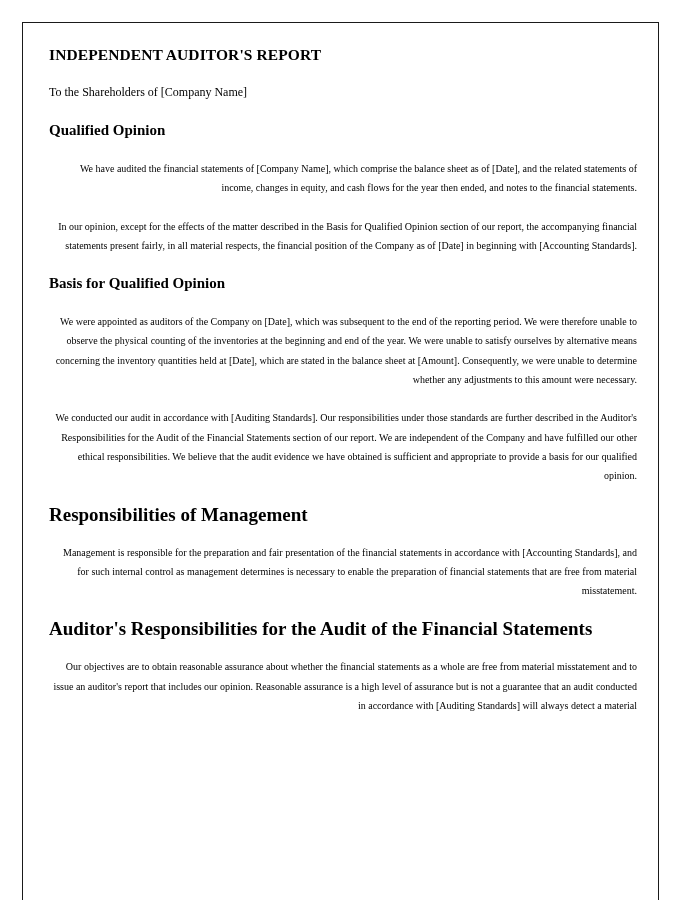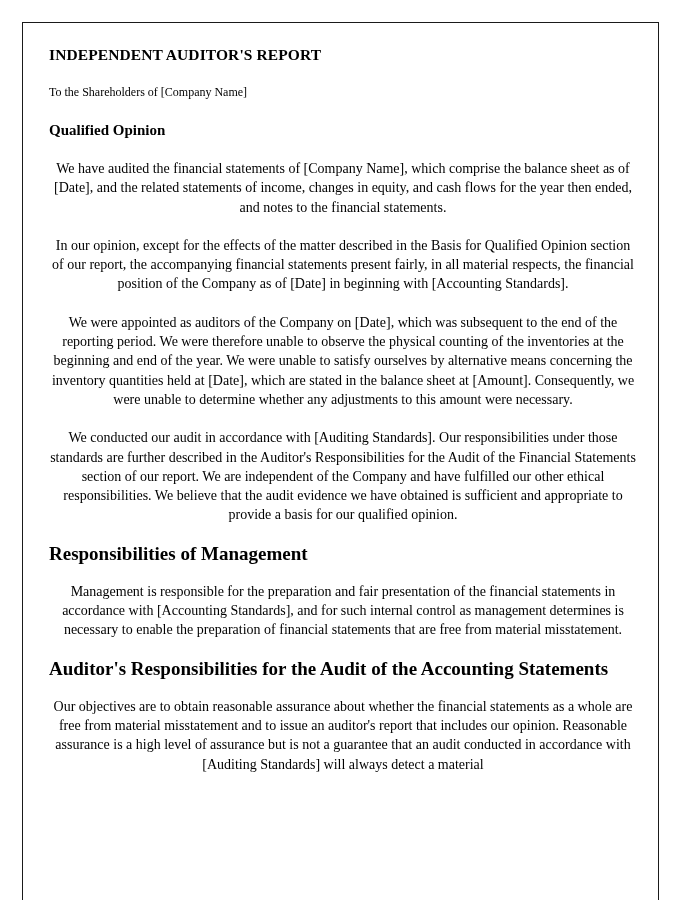--- a/index.html
+++ b/index.html
@@ -58,46 +58,47 @@
   .section-heading.size-lg {
     font-size: 15px;
     line-height: 19px;
   }
   .section-heading.size-sm {
     font-size: 19px;
     line-height: 19px;
   }
 
   .body-para {
-    font-size: 14px;
+    font-size: 10px;
     line-height: 19.3px;
-    text-align: center;
+    text-align: right;
     margin: 0 0 19px 0;
   }
   .body-para:last-child {
     margin-bottom: 0;
   }
 </style>
 </head>
 <body>
 
 <div class="page-sheet">
   <div class="page-body">
 
     <h1 class="doc-title">INDEPENDENT AUDITOR'S REPORT</h1>
 
     <p class="addressee">To the Shareholders of [Company Name]</p>
 
     <h2 class="section-heading size-lg">Qualified Opinion</h2>
     <p class="body-para">We have audited the financial statements of [Company Name], which comprise the balance sheet as of [Date], and the related statements of income, changes in equity, and cash flows for the year then ended, and notes to the financial statements.</p>
     <p class="body-para">In our opinion, except for the effects of the matter described in the Basis for Qualified Opinion section of our report, the accompanying financial statements present fairly, in all material respects, the financial position of the Company as of [Date] in beginning with [Accounting Standards].</p>
 
+    <h2 class="section-heading size-lg">Basis for Qualified Opinion</h2>
     <p class="body-para">We were appointed as auditors of the Company on [Date], which was subsequent to the end of the reporting period. We were therefore unable to observe the physical counting of the inventories at the beginning and end of the year. We were unable to satisfy ourselves by alternative means concerning the inventory quantities held at [Date], which are stated in the balance sheet at [Amount]. Consequently, we were unable to determine whether any adjustments to this amount were necessary.</p>
     <p class="body-para">We conducted our audit in accordance with [Auditing Standards]. Our responsibilities under those standards are further described in the Auditor's Responsibilities for the Audit of the Financial Statements section of our report. We are independent of the Company and have fulfilled our other ethical responsibilities. We believe that the audit evidence we have obtained is sufficient and appropriate to provide a basis for our qualified opinion.</p>
 
     <h2 class="section-heading size-sm">Responsibilities of Management</h2>
     <p class="body-para">Management is responsible for the preparation and fair presentation of the financial statements in accordance with [Accounting Standards], and for such internal control as management determines is necessary to enable the preparation of financial statements that are free from material misstatement.</p>
 
-    <h2 class="section-heading size-sm">Auditor's Responsibilities for the Audit of the Accounting Statements</h2>
+    <h2 class="section-heading size-sm">Auditor's Responsibilities for the Audit of the Financial Statements</h2>
     <p class="body-para">Our objectives are to obtain reasonable assurance about whether the financial statements as a whole are free from material misstatement and to issue an auditor's report that includes our opinion. Reasonable assurance is a high level of assurance but is not a guarantee that an audit conducted in accordance with [Auditing Standards] will always detect a material</p>
 
   </div>
 </div>
 
 </body></html>

